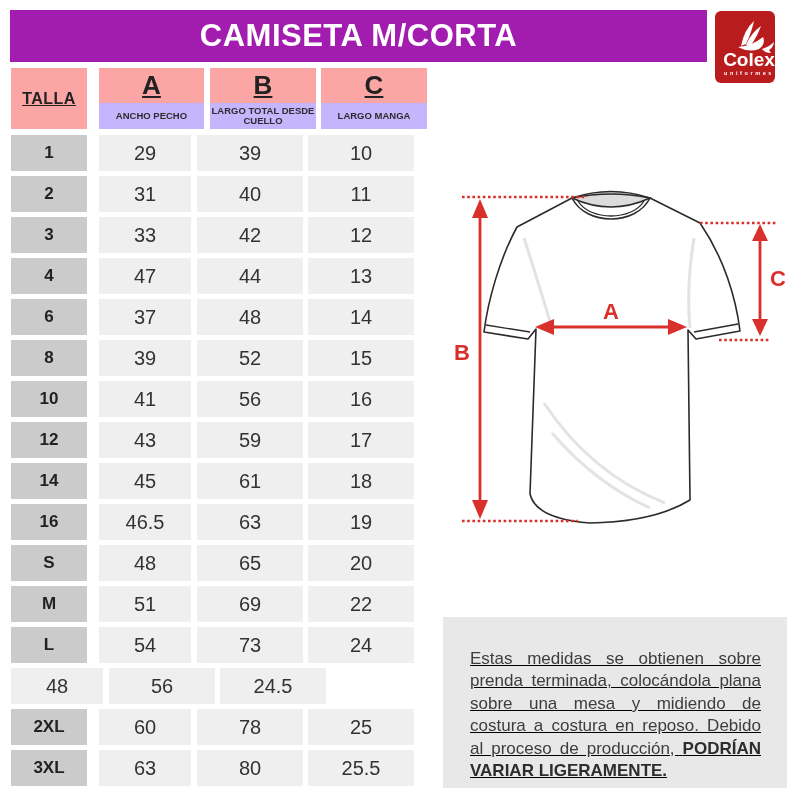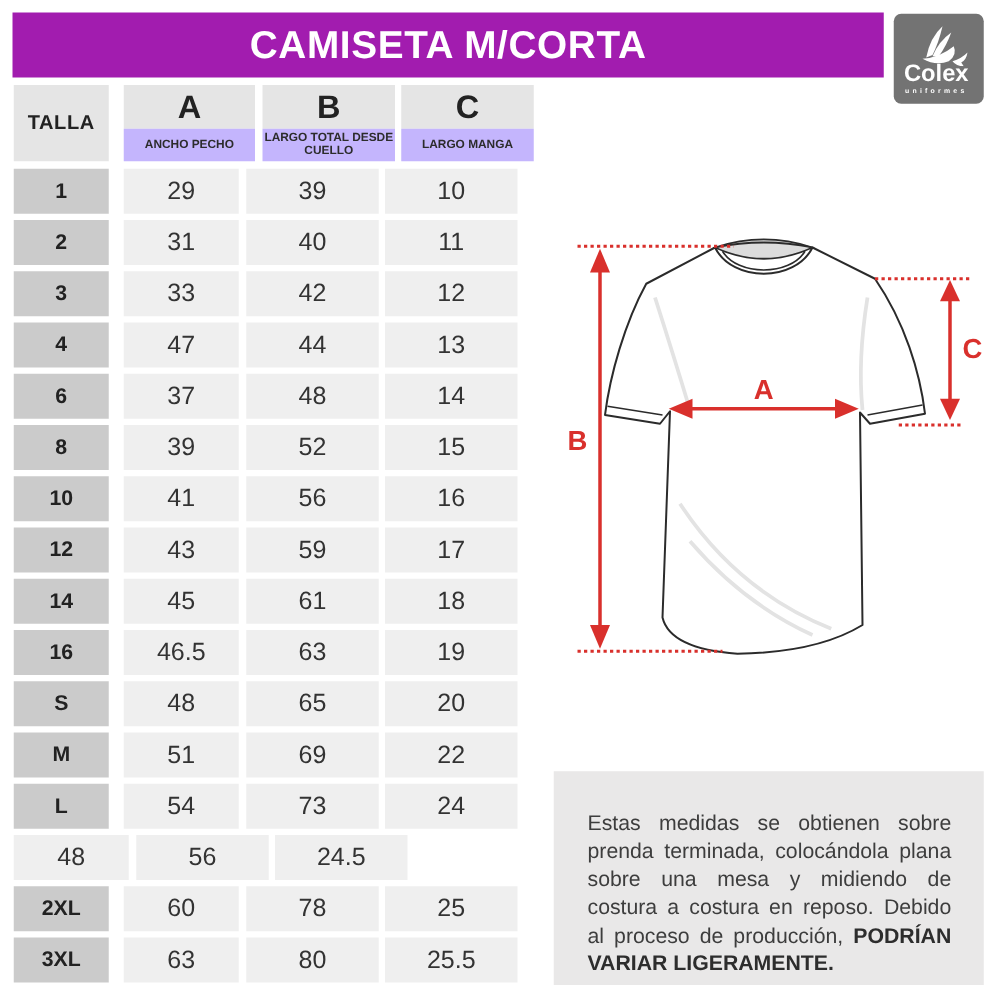--- a/index.html
+++ b/index.html
@@ -8,28 +8,28 @@
     font-family:"Liberation Sans", sans-serif; overflow:hidden;
   }
   
   .title-bar{
     position:absolute; left:10px; top:10px; width:697px; height:52px;
     background:#a21caf; color:#fff; display:flex; align-items:center; justify-content:center;
     font-size:31px; font-weight:bold; letter-spacing:.5px;
   }
   
   .logo{
-    position:absolute; left:715px; top:11px; width:72px; height:72px;
-    background:#737373; border-radius:6px; color:#fff; text-align:center;
+    position:absolute; left:715px; top:11px; width:60px; height:72px;
+    background:#b91c1c; border-radius:6px; color:#fff; text-align:center;
   }
   .logo svg{position:absolute; left:0; top:2px;}
   .logo-name{position:absolute; left:0; width:68px; top:38px; font-size:19px; font-weight:bold;}
   .logo-sub{position:absolute; left:0; width:68px; top:59px; font-size:5.5px; letter-spacing:2.6px; font-weight:bold;}
   
-  .th{position:absolute; background:#e5e5e5; color:#222; display:flex; align-items:center; justify-content:center; font-weight:bold;}
+  .th{position:absolute; background:#fca5a5; color:#222; display:flex; align-items:center; justify-content:center; font-weight:bold;text-decoration:underline;}
   .talla-head{left:11px; top:68px; width:76px; height:61px; font-size:16px; letter-spacing:.5px;}
   .letter-head{top:68px; height:35px; font-size:26px;}
   .sub-head{position:absolute; top:103px; height:26px; background:#c4b5fd; color:#2c2c2c;
     display:flex; align-items:center; justify-content:center; text-align:center;
     font-weight:bold; font-size:9.5px; line-height:1.1;}
   .col-a{left:99px; width:105px;}
   .col-b{left:210px; width:106px;}
   .col-c{left:321px; width:106px;}
   
   .rows{position:absolute; left:11px; top:135px;}
@@ -38,21 +38,21 @@
   .size-cell{width:76px; margin-right:12px; background:#cbcbcb; font-weight:bold; font-size:17px; color:#222;}
   .cell-a{width:92px; margin-right:6px;}
   .cell-b{width:106px; margin-right:5px;}
   .cell-c{width:106px;}
   .data-cell{background:#efefef; font-size:20px; color:#333;}
   
   .diagram{position:absolute; left:440px; top:178px;}
   
   .note{
     position:absolute; left:443px; top:617px; width:344px; height:171px; background:#e9e8e8;
-    box-sizing:border-box; padding:31px 26px 0 27px;
+    box-sizing:border-box; padding:31px 26px 0 27px;text-decoration:underline;
   }
   .note p{margin:0; font-size:17px; line-height:1.32; color:#3d3d3d; text-align:justify;}
   .note b{color:#2d2d2d;}
 </style>
 </head>
 <body>
 
 <div class="page">
 
   <div class="title-bar">CAMISETA M/CORTA</div>

